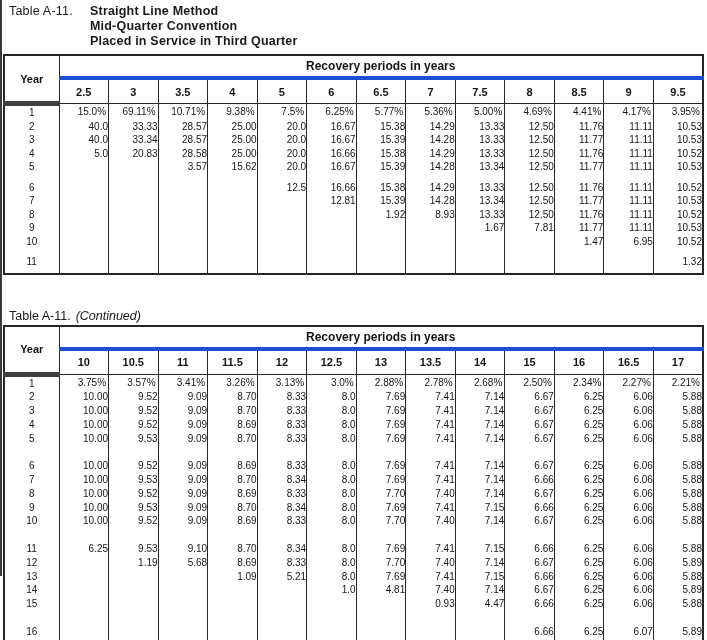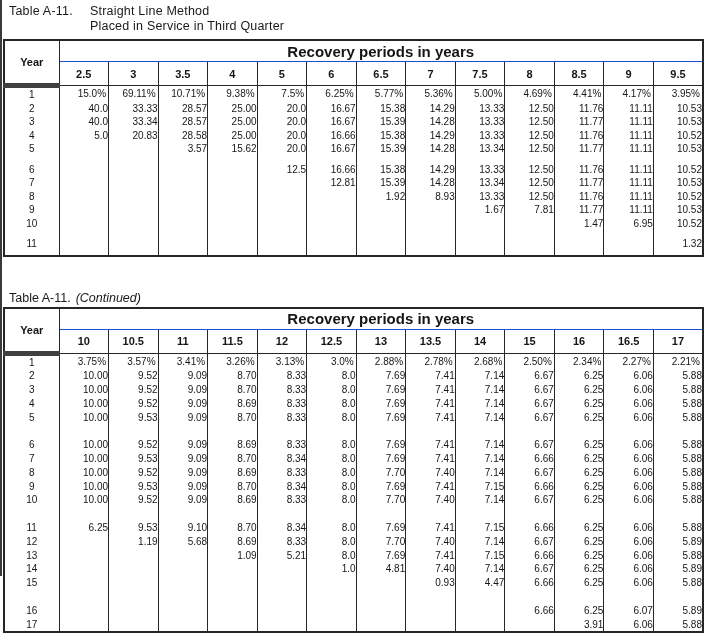--- a/index.html
+++ b/index.html
@@ -13,60 +13,61 @@
     position: relative;
     width: 707px; height: 576px;
     border-left: 2px solid #3a3a3a;
     box-sizing: border-box;
     background: #ffffff;
   }
   
   .title-block { display: flex; align-items: flex-start; padding: 4px 0 0 7px; font-size: 12.5px; line-height: 15px; }
   .title-block.first { margin-bottom: 5px; }
   .title-label { width: 81px; flex: 0 0 81px; letter-spacing: 0.2px; }
-  .title-lines { font-weight: normal; letter-spacing: 0.2px; }
+  .title-lines { font-weight: bold; letter-spacing: 0.2px; }
   .title-continued { font-style: italic; margin-left: 5px; text-align: right; }
   .title-block.second { margin-top: 30px; margin-bottom: 1px; }
   
   table.a11 {
     border-collapse: collapse;
     table-layout: fixed;
     width: 701px;
     margin-left: 1px;
     border: 2px solid #262626;
   }
   table.a11 th, table.a11 td {
     border-left: 1px solid #262626;
     border-right: 1px solid #262626;
     padding: 0;
     overflow: hidden;
     white-space: nowrap;
   }
   col.c-year { width: 55px; }
   thead th { font-weight: bold; color: #151515; }
-  th.rp-header { font-size: 15px; height: 20px; border-bottom: 1px solid #1d4ed8; margin-top: 32px; }
+  th.rp-header { font-size: 12px; height: 20px; border-bottom: 4px solid #1d4ed8; margin-top: 32px; }
   th.year-header { font-size: 11px; border-bottom: 5px solid #404040; }
   tr.col-row th { font-size: 11px; height: 23px; border-bottom: 1px solid #262626; text-align: center; }
   tbody td { font-size: 10px; height: 13.5px; line-height: 13.5px; color: #161616; }
   table.t2 tbody td { height: 13.8px; line-height: 13.8px; }
   td.year { text-align: center; }
   td.val { text-align: right; padding-right: 12px; }
   td.val.pct { padding-right: 2px; }
   tr.spacer td { height: 7px; line-height: 7px; }
   tr.endpad td { height: 4px; line-height: 4px; }
 </style>
 </head>
 <body>
 
 <div class="page">
 
   <div class="title-block first">
     <span class="title-label">Table A-11.</span>
     <div class="title-lines">
       <div>Straight Line Method</div>
+      <div>Mid-Quarter Convention</div>
       <div>Placed in Service in Third Quarter</div>
     </div>
   </div>
 
   <table class="a11 t1">
     <colgroup>
         <col class="c-year">
         <col>
         <col>
         <col>

